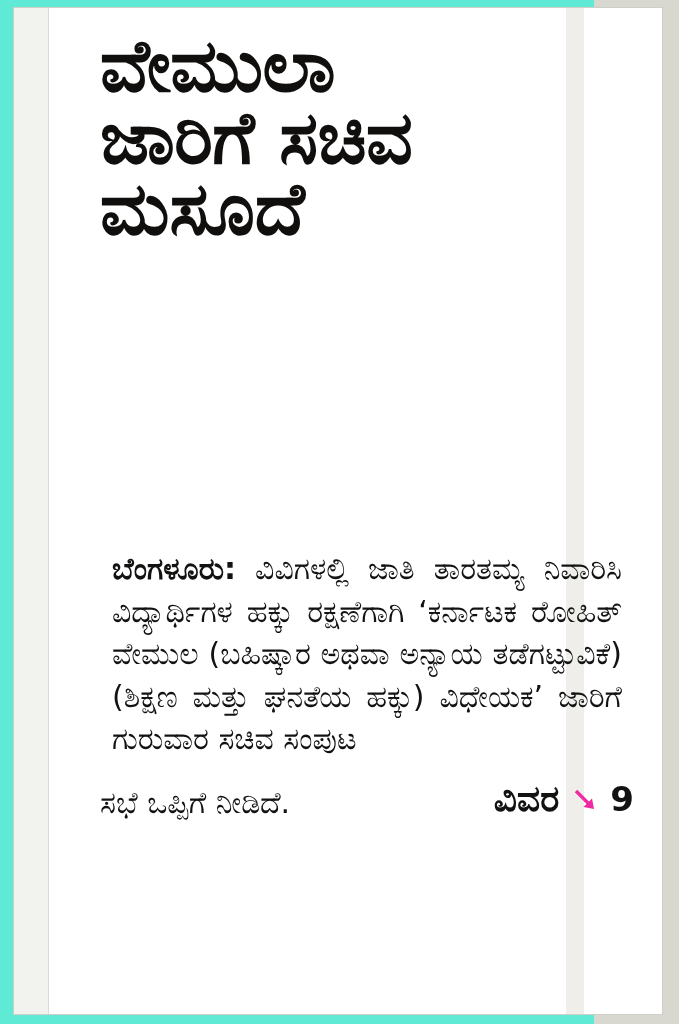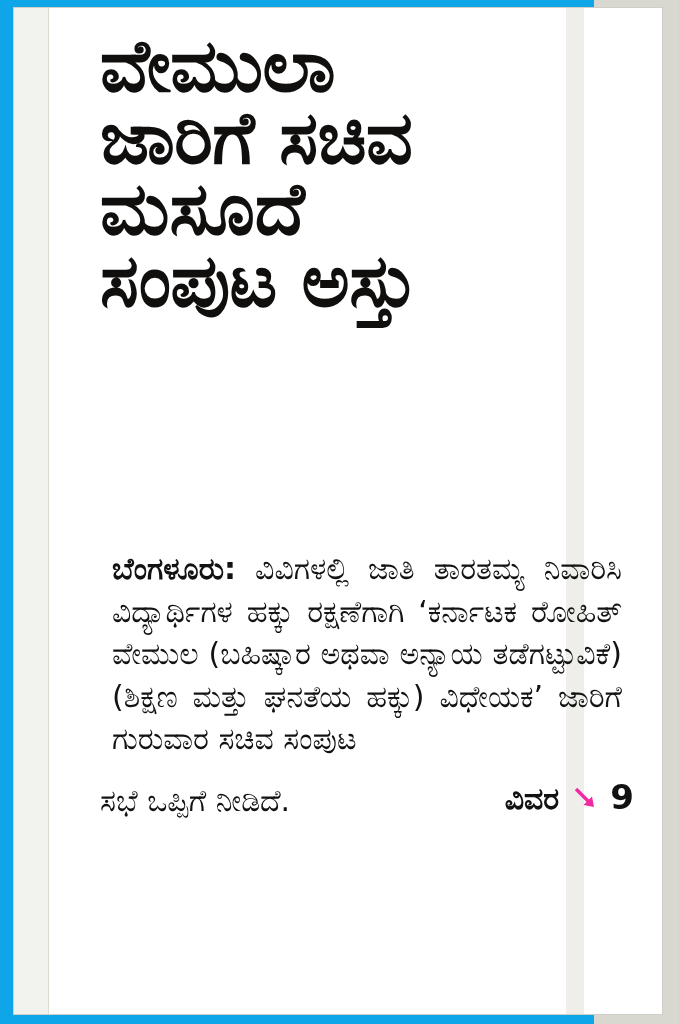--- a/index.html
+++ b/index.html
@@ -10,21 +10,21 @@
     width: 679px;
     height: 1024px;
     background: #d8d8d0;
     font-family: "Liberation Sans", sans-serif;
     overflow: hidden;
   }
   .page {
     position: relative;
     width: 594px;
     height: 1024px;
-    background: #0ea5e9;
+    background: #5eead4;
   }
   
   .scan {
     position: absolute;
     left: 14px;
     top: 8px;
     width: 648px;
     height: 1006px;
     background: #ffffff;
     box-shadow: 0 0 0 1px #cfcfc8;
@@ -89,21 +89,21 @@
     text-justify: inter-word;
   }
   .dateline {
     font-weight: bold;
   }
   .tail-inner {
     display: inline-block;
   }
   .jump-label {
     font-weight: bold;
-    font-size: 30px;
+    font-size: 36px;
   }
   .arrow-icon {
     display: inline-block;
     vertical-align: -2px;
     margin: 0 2px 0 4px;
   }
   .jump-page {
     font-weight: bold;
     font-size: 34px;
   }
@@ -124,21 +124,20 @@
   <div class="scan"></div>
   <div class="left-gutter"></div>
   <div class="right-gutter"></div>
 
   <div class="clip">
 
     <div class="headline">
       <span class="hl-line">ವೇಮುಲಾ</span>
       <span class="hl-line">ಜಾರಿಗೆ ಸಚಿವ</span>
       <span class="hl-line hl2">ಮಸೂದೆ</span>
-      <span class="hl-line">ಸಂಪುಟ ಅಸ್ತು</span>
     </div>
 
     <div class="body-text">
       <p class="para"><span class="dateline">ಬೆಂಗಳೂರು:</span><span> ವಿವಿಗಳಲ್ಲಿ ಜಾತಿ ತಾರತಮ್ಯ ನಿವಾರಿಸಿ ವಿದ್ಯಾರ್ಥಿಗಳ ಹಕ್ಕು ರಕ್ಷಣೆಗಾಗಿ ‘ಕರ್ನಾಟಕ ರೋಹಿತ್ ವೇಮುಲ (ಬಹಿಷ್ಕಾರ ಅಥವಾ ಅನ್ಯಾಯ ತಡೆಗಟ್ಟುವಿಕೆ) (ಶಿಕ್ಷಣ ಮತ್ತು ಘನತೆಯ ಹಕ್ಕು) ವಿಧೇಯಕ’ ಜಾರಿಗೆ ಗುರುವಾರ ಸಚಿವ ಸಂಪುಟ</span></p>
       <div class="last-line-wrap">
         <span class="last-line-left">ಸಭೆ ಒಪ್ಪಿಗೆ ನೀಡಿದೆ.</span>
         <span class="tail-inner">
           <span class="jump-label">ವಿವರ</span>
           <span class="arrow-icon">
             <svg width="26" height="26" viewBox="0 0 26 26" aria-hidden="true">

